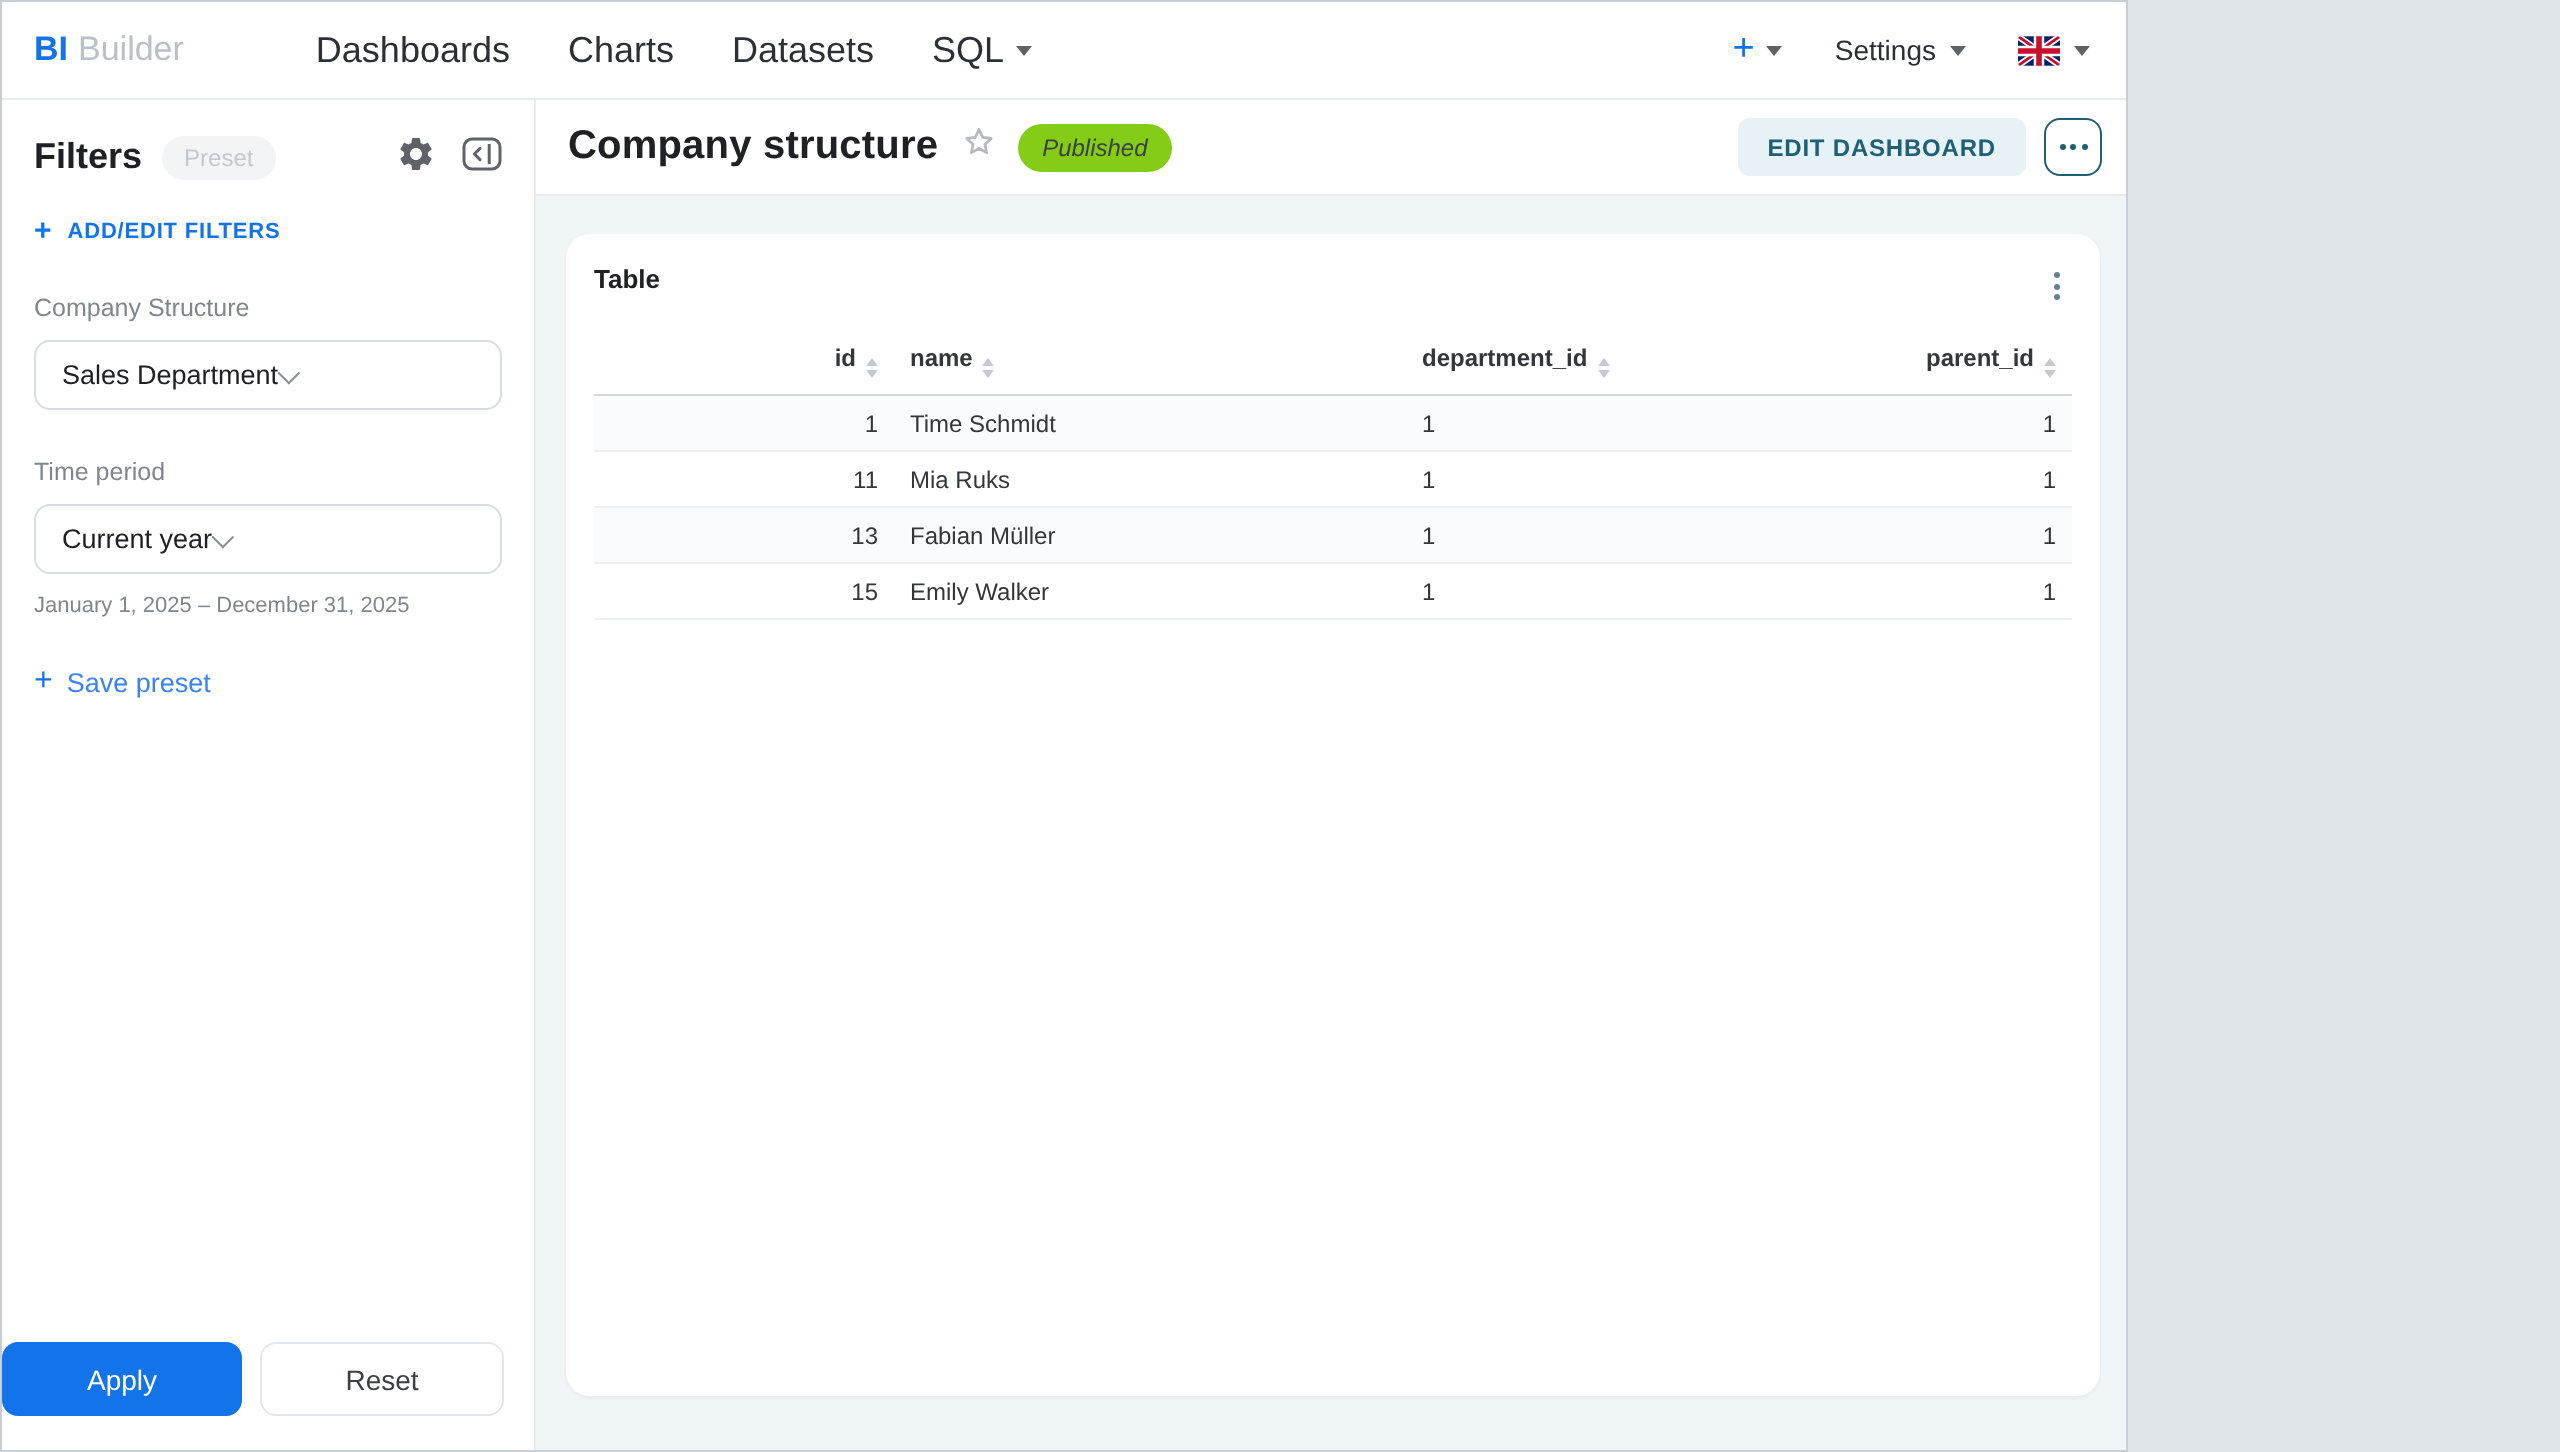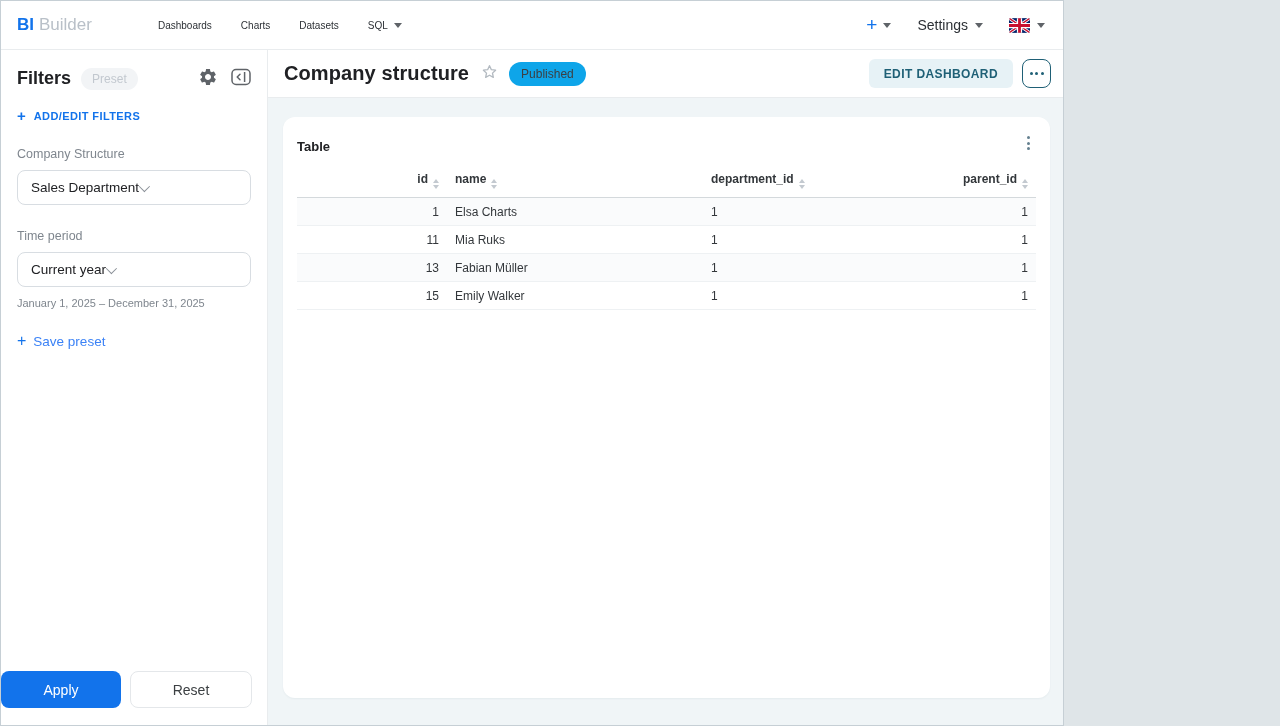--- a/index.html
+++ b/index.html
@@ -6,21 +6,21 @@
   html,body { background:#dfe5e8; }
   body { font-family:"Liberation Sans","DejaVu Sans",sans-serif; }
   .page { width:1064px; height:726px; background:#fff; border:1px solid #c6cfd5; display:flex; flex-direction:column; overflow:hidden; }
 
   
   .navbar { flex:0 0 49px; border-bottom:1px solid #e9ecee; display:flex; align-items:center; padding:0 18px 0 16px; background:#fff; }
   .logo { display:flex; align-items:baseline; gap:5px; font-size:17px; }
   .logo .bi { color:#1273eb; font-weight:700; }
   .logo .builder { color:#b9c0c8; font-weight:500; }
   .nav-items { display:flex; align-items:center; gap:29px; margin-left:66px; }
-  .nav-item { font-size:10px; color:#2c3035; cursor:pointer; display:flex; align-items:center; gap:6px; }
+  .nav-item { font-size:18px; color:#2c3035; cursor:pointer; display:flex; align-items:center; gap:6px; }
   .caret { width:0; height:0; border-left:4px solid transparent; border-right:4px solid transparent; border-top:5px solid #5f6368; display:inline-block; }
   .navbar-right { margin-left:auto; display:flex; align-items:center; gap:26px; }
   .plus-menu { display:flex; align-items:center; gap:6px; cursor:pointer; }
   .plus-menu .plus { color:#1273eb; font-size:19px; font-weight:500; line-height:1; margin-top:-2px; }
   .settings-menu { display:flex; align-items:center; gap:7px; font-size:14px; color:#2c3035; cursor:pointer; }
   .lang-menu { display:flex; align-items:center; gap:7px; cursor:pointer; }
   .flag-wrap { width:21px; height:15px; border-radius:2px; overflow:hidden; display:inline-block; }
 
   
   .page-body { flex:1; display:flex; min-height:0; }
@@ -46,29 +46,29 @@
   .save-preset .lbl { color:#3b82f6; font-size:13.5px; }
   .sidebar-footer { position:absolute; left:0; right:15px; bottom:17px; display:flex; gap:9px; }
   .btn-apply { flex:1; height:37px; background:#1273eb; color:#fff; font-size:14px; border:none; border-radius:8px; cursor:pointer; font-family:inherit; }
   .btn-reset { flex:1; height:37px; background:#fff; color:#3c4043; font-size:14px; border:1px solid #e4e7ea; border-radius:8px; cursor:pointer; font-family:inherit; }
 
   
   .main { flex:1; display:flex; flex-direction:column; min-width:0; }
   .main-header { flex:0 0 48px; border-bottom:1px solid #e9ecee; display:flex; align-items:center; padding:0 12px 0 16px; background:#fff; }
   .page-title { font-size:20px; font-weight:700; color:#202124; letter-spacing:.1px; }
   .star { margin-left:11px; display:flex; align-items:center; cursor:pointer; }
-  .status-badge { margin-left:10px; background:#0ea5e9; color:#3c4043; font-size:12px; padding:5px 12px; border-radius:12px; }
+  .status-badge { margin-left:10px; background:#84cc16; color:#3c4043; font-size:12px; padding:5px 12px; border-radius:12px;font-style:italic; }
   .main-header-right { margin-left:auto; display:flex; align-items:center; gap:9px; }
   .btn-edit-dashboard { background:#e7f2f6; color:#1f6076; font-size:12px; font-weight:700; letter-spacing:.4px; border:none; border-radius:6px; padding:0 15px; height:29px; cursor:pointer; font-family:inherit; }
   .btn-ellipsis { width:29px; height:29px; background:#fff; border:1px solid #1f6076; border-radius:8px; cursor:pointer; display:flex; align-items:center; justify-content:center; gap:2.5px; }
   .btn-ellipsis i { width:3px; height:3px; border-radius:50%; background:#1f6076; }
 
   .main-content { flex:1; background:#f0f5f7; padding:19px 13px 27px 15px; min-height:0; }
   .card { background:#fff; border-radius:12px; height:100%; padding:15px 14px 0; box-shadow:0 1px 2px rgba(25,50,70,.05); }
-  .card-header { display:flex; align-items:flex-end; }
+  .card-header { display:flex; align-items:flex-start; }
   .card-title { font-size:13px; font-weight:700; color:#202124; }
   .kebab { margin-left:auto; display:flex; flex-direction:column; gap:2.5px; background:none; border:none; cursor:pointer; padding:4px 6px; }
   .kebab i { width:3px; height:3px; border-radius:50%; background:#64808f; }
 
   table { width:100%; border-collapse:collapse; margin-top:13px; table-layout:fixed; }
   th { font-size:12px; font-weight:700; color:#33373b; padding:5px 8px 8px; border-bottom:1px solid #d4d9dc; white-space:nowrap; }
   td { font-size:12px; color:#33373b; padding:6.5px 8px; border-bottom:1px solid #eef1f3; white-space:nowrap; overflow:hidden; }
   tr.zebra td { background:#fafbfc; }
   .al-r { text-align:right; }
   .al-l { text-align:left; }
@@ -244,21 +244,21 @@
                     </span></th>
                   <th class="al-r"><span>parent_id</span><span class="sort-icon">
                       <i class="up"></i>
                       <i class="down"></i>
                     </span></th>
                 </tr>
               </thead>
             <tbody id="table-body">
                 <tr class="zebra">
                   <td class="al-r">1</td>
-                  <td class="al-l">Elsa Charts</td>
+                  <td class="al-l">Time Schmidt</td>
                   <td class="al-l">1</td>
                   <td class="al-r">1</td>
                 </tr>
                 <tr class="">
                   <td class="al-r">11</td>
                   <td class="al-l">Mia Ruks</td>
                   <td class="al-l">1</td>
                   <td class="al-r">1</td>
                 </tr>
                 <tr class="zebra">

